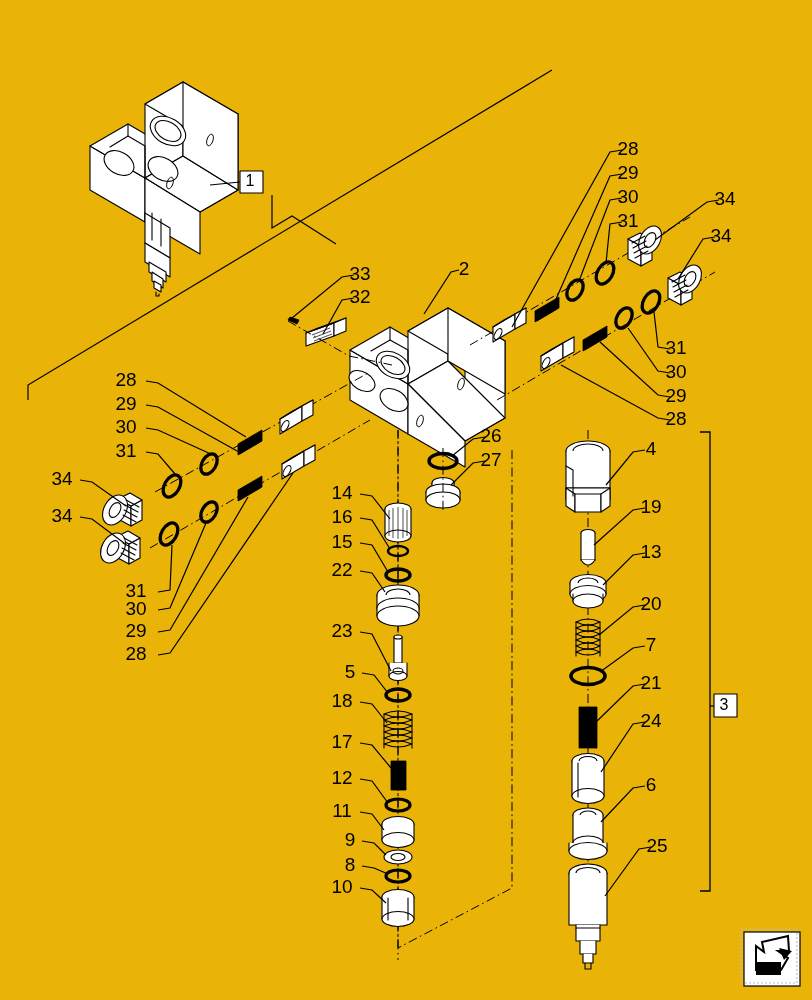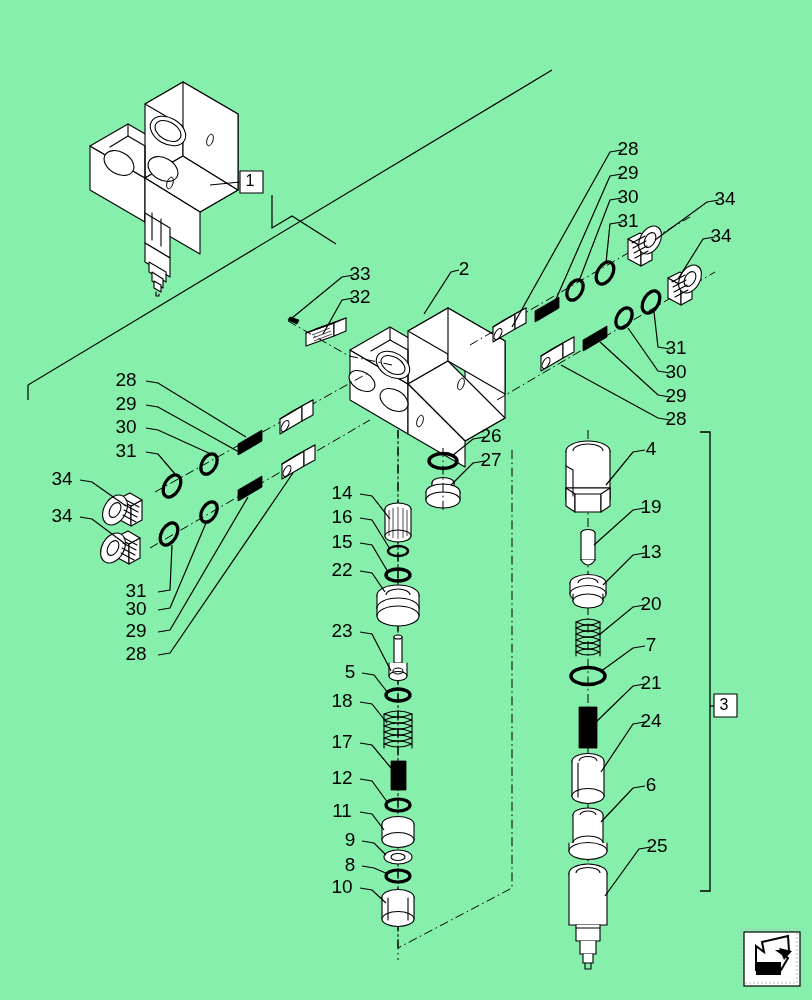--- a/index.html
+++ b/index.html
@@ -1,17 +1,17 @@
 <!DOCTYPE html>
 <html><head>
 <meta charset="utf-8">
 <style>
   html,body{margin:0;padding:0;background:#ffffff;}
   body{width:812px;height:1000px;font-family:"Liberation Sans",sans-serif;}
-  #stage{position:relative;width:812px;height:1000px;overflow:hidden;background:#86efac;}
+  #stage{position:relative;width:812px;height:1000px;overflow:hidden;background:#eab308;}
   #stage svg{position:absolute;top:0;left:0;}
   .lbl{font-family:"Liberation Sans",sans-serif;font-size:19px;fill:#000;}
   .boxnum{font-family:"Liberation Sans",sans-serif;font-size:16px;fill:#000;}
 </style>
 </head>
 <body>
 
 <div id="stage">
 
 <svg id="art" width="812" height="1000" viewBox="0 0 812 1000" xmlns="http://www.w3.org/2000/svg">

